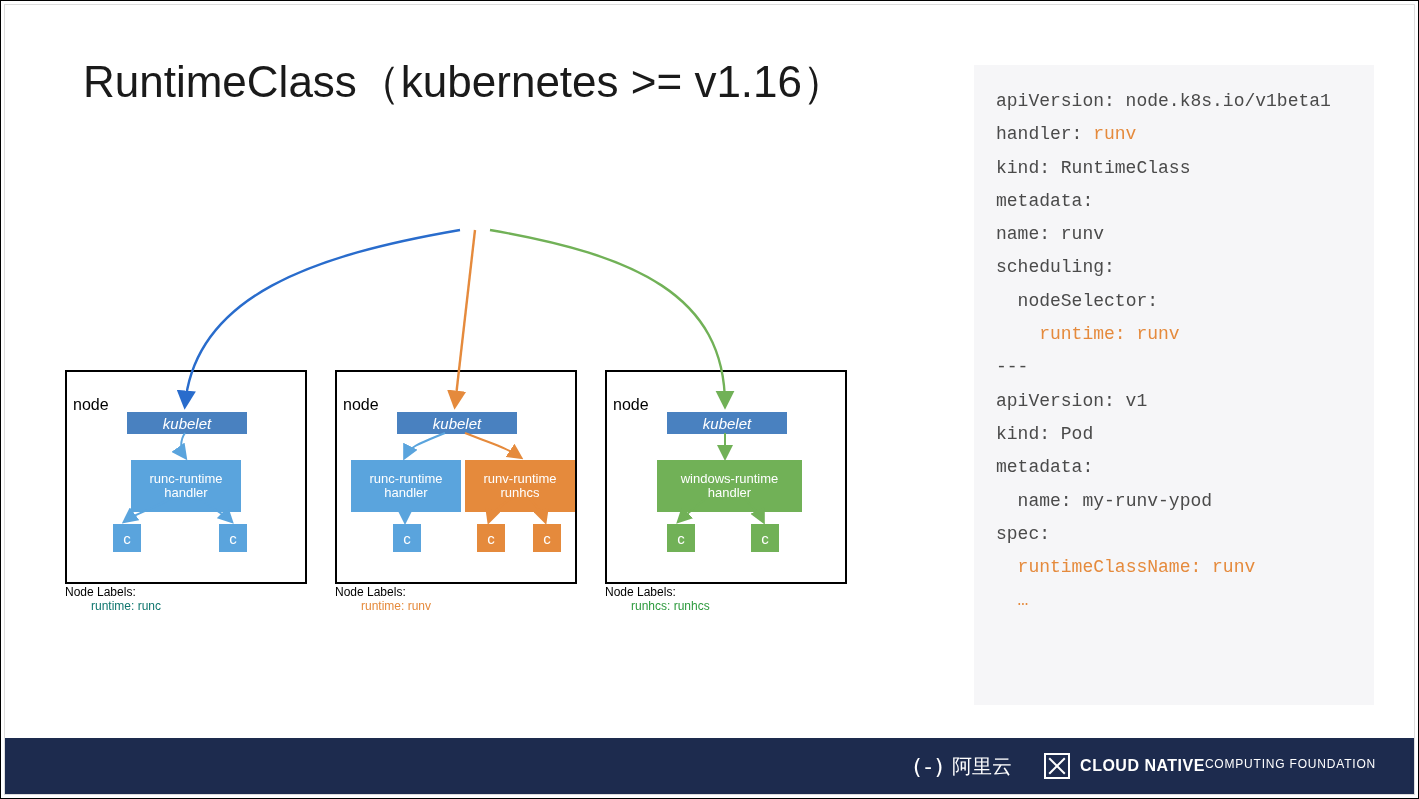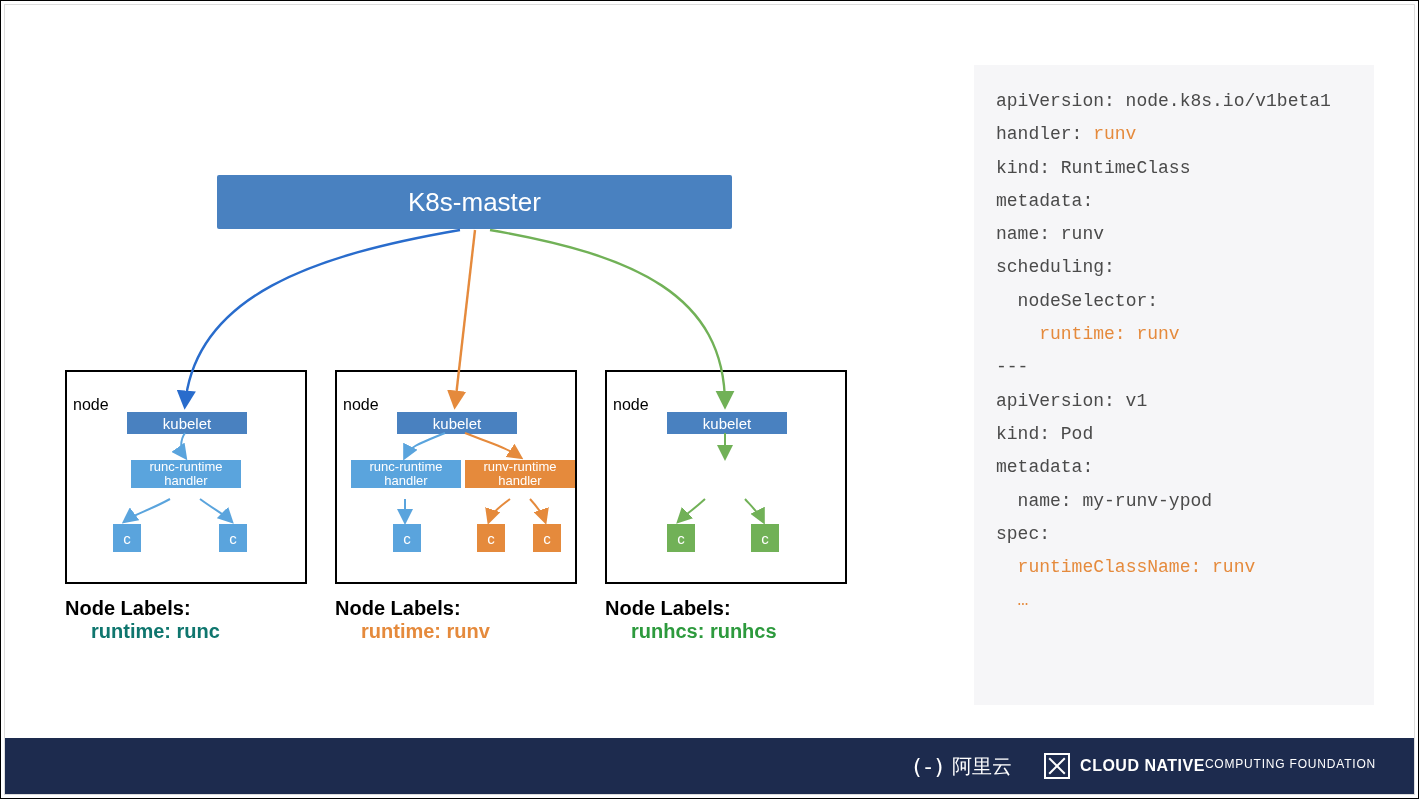--- a/index.html
+++ b/index.html
@@ -56,25 +56,25 @@
   .node3{left:600px}
   .node-label{
     position:absolute;left:6px;top:0;
     font-size:16px;
     margin-top:24px;
   }
   .kubelet{
     position:absolute;left:60px;top:40px;
     width:120px;height:22px;
     background:var(--blue);color:#fff;
-    font-size:15px;display:flex;align-items:center;justify-content:center;
+    font-size:15px;display:flex;align-items:center;justify-content:center;font-style:italic;
   }
   .handler{
     position:absolute;top:88px;
-    width:110px;height:28px;
+    width:110px;height:52px;
     color:#fff;font-size:13px;line-height:1.1;
     display:flex;align-items:center;justify-content:center;text-align:center;
     padding:2px;
   }
   .c-cell{
     position:absolute;top:152px;
     width:28px;height:28px;
     color:#fff;font-size:15px;
     display:flex;align-items:center;justify-content:center;
   }
@@ -87,23 +87,22 @@
   .n2-h2{left:128px;background:var(--orange)}
   .n2-c1{left:56px;background:var(--lightblue)}
   .n2-c2{left:140px;background:var(--orange)}
   .n2-c3{left:196px;background:var(--orange)}
   
   .n3-h{left:50px;width:145px;background:var(--green)}
   .n3-c1{left:60px;background:var(--green)}
   .n3-c2{left:144px;background:var(--green)}
   
   .labels{
-    position:absolute;top:592px;
-    font-size:20px;
-    font-weight:bold;
+    position:absolute;top:580px;
+    font-size:12px;
   }
   .labels .lbl{color:#000}
   .l1{left:60px}.l1 .val{color:#0f766e}
   .l2{left:330px}.l2 .val{color:var(--orange)}
   .l3{left:600px}.l3 .val{color:#2d9a3d}
   .labels .val{display:block;padding-left:26px}
   
   .code{
     position:absolute;
     right:40px;top:60px;
@@ -142,44 +141,45 @@
   .cncf-txt .big{font-size:16px;font-weight:700;letter-spacing:.5px}
   .cncf-txt .small{font-size:12px;letter-spacing:.8px}
   
   svg.arrows{position:absolute;left:0;top:0;pointer-events:none}
 </style>
 </head>
 <body>
 
 <div class="slide">
 
-
-  <div class="master-box">K8s-master</div>
+  <div class="title">RuntimeClass（kubernetes &gt;= v1.16）</div>
+
 
   <div class="node node1">
     <div class="node-label">node</div>
     <div class="kubelet">kubelet</div>
     <div class="handler n1-h">runc-runtime handler</div>
     <div class="c-cell n1-c1">c</div>
     <div class="c-cell n1-c2">c</div>
   </div>
 
   <div class="node node2">
     <div class="node-label">node</div>
     <div class="kubelet">kubelet</div>
     <div class="handler n2-h1">runc-runtime handler</div>
-    <div class="handler n2-h2">runv-runtime handler</div>
+    <div class="handler n2-h2">runv-runtime runhcs</div>
     <div class="c-cell n2-c1">c</div>
     <div class="c-cell n2-c2">c</div>
     <div class="c-cell n2-c3">c</div>
   </div>
 
   <div class="node node3">
     <div class="node-label">node</div>
     <div class="kubelet">kubelet</div>
+    <div class="handler n3-h">windows-runtime handler</div>
     <div class="c-cell n3-c1">c</div>
     <div class="c-cell n3-c2">c</div>
   </div>
 
   <div class="labels l1">
     <span class="lbl">Node Labels:</span>
     <span class="val">runtime: runc</span>
   </div>
   <div class="labels l2">
     <span class="lbl">Node Labels:</span>

